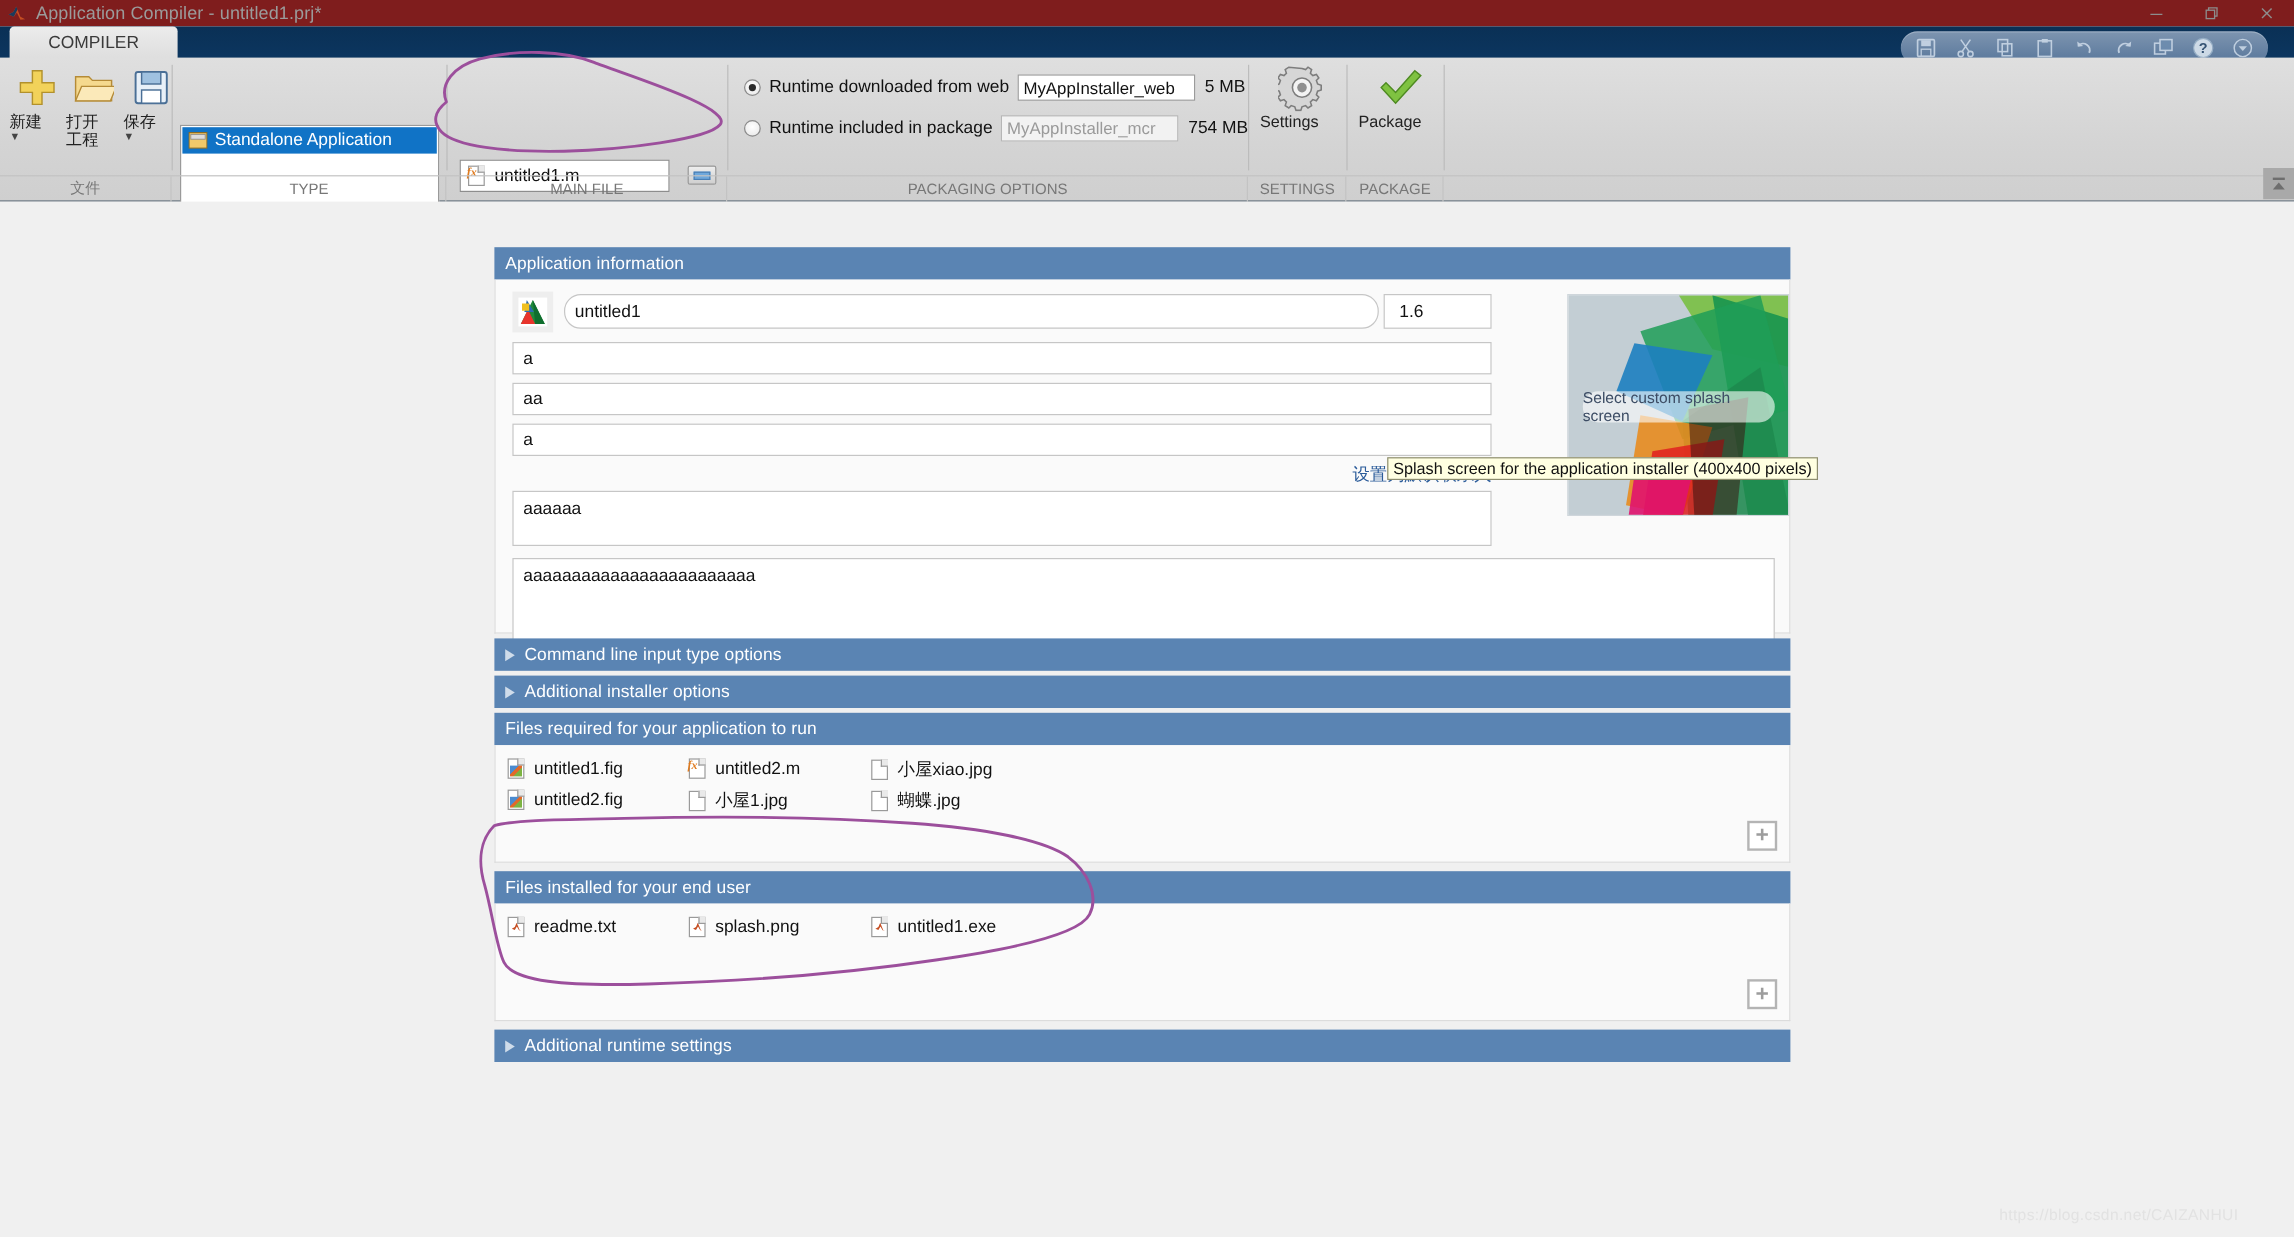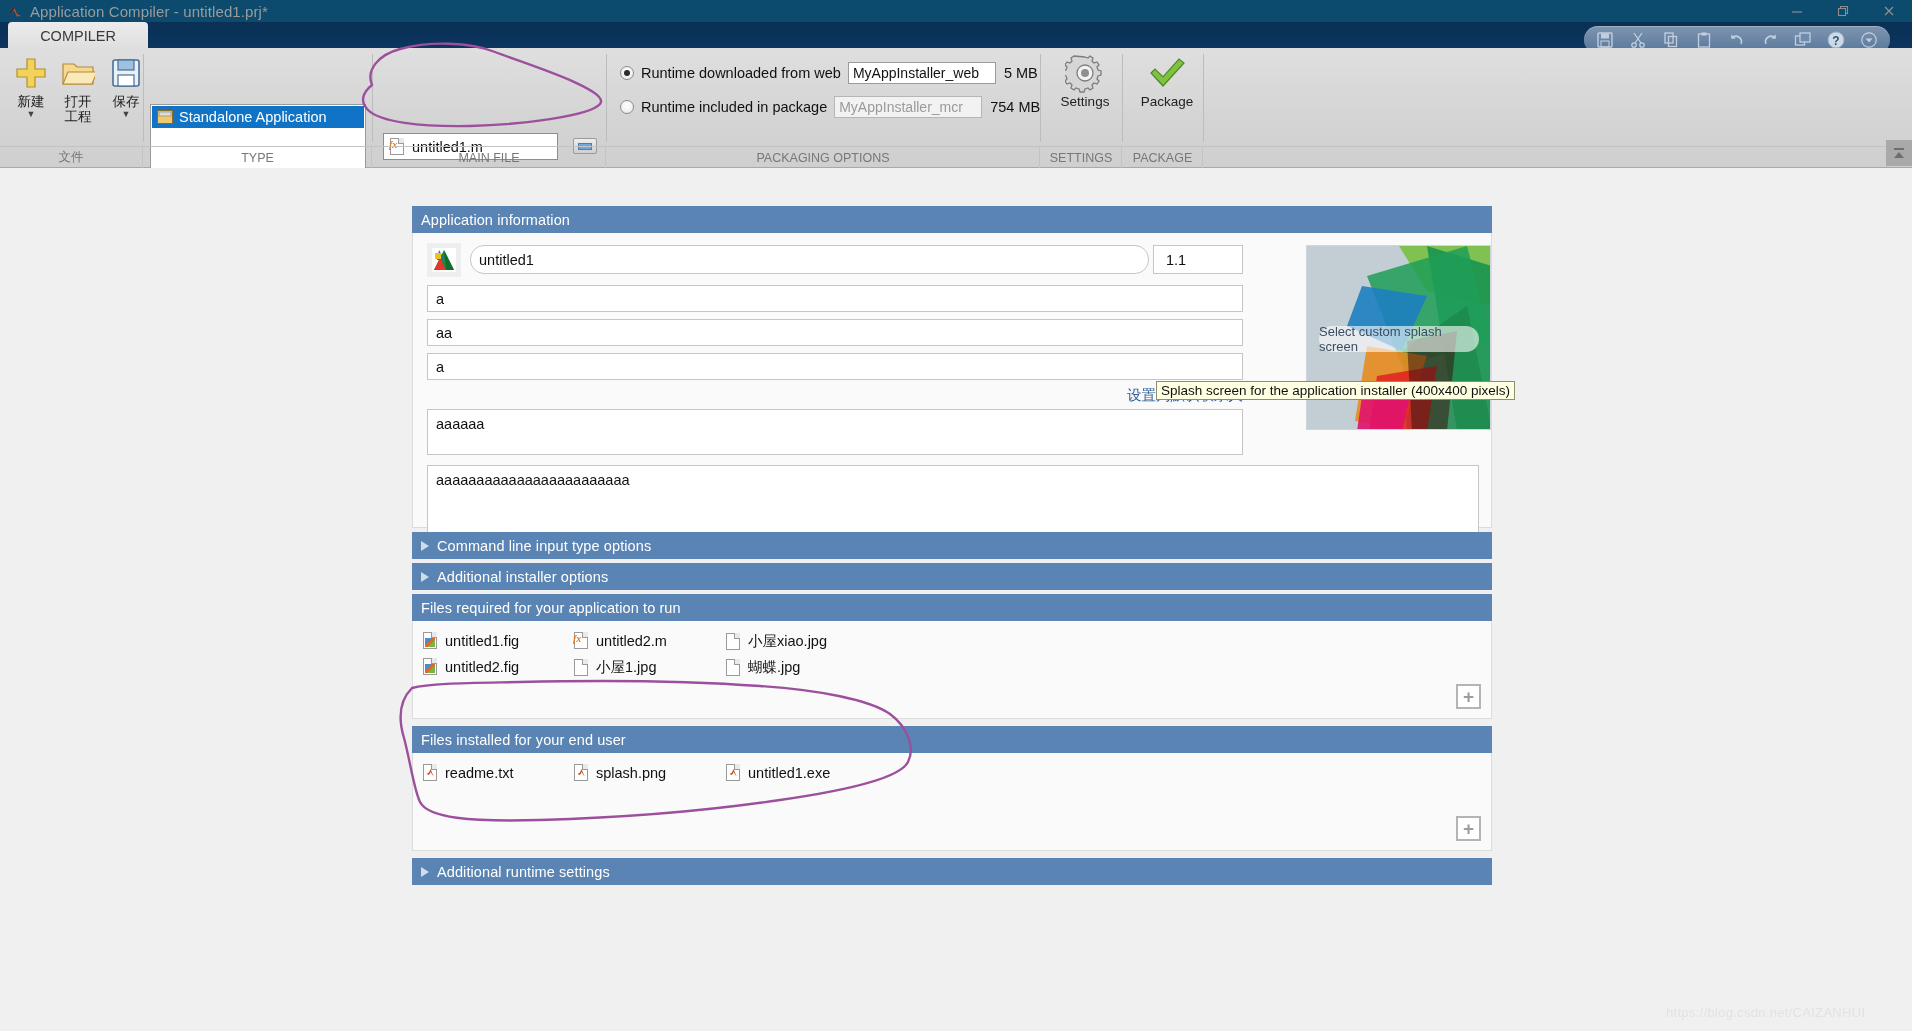--- a/index.html
+++ b/index.html
@@ -9,21 +9,21 @@
     background:#f0f0f0;
     font-family:"Liberation Sans", sans-serif;
     overflow:hidden;
     position:relative;
     -webkit-font-smoothing:antialiased;
   }
 
   
   #titlebar{
     position:absolute; left:0; top:0; width:1912px; height:22px;
-    background:#0c4a6e;
+    background:#7f1d1d;
     display:flex; align-items:center;
   }
   #titlebar .tb-icon{ margin-left:6px; width:16px; height:16px; position:relative;}
   #title-text{
     margin-left:8px; font-size:15px; color:#9b9b9b; letter-spacing:.1px;
     white-space:nowrap;
   }
   .win-btns{ margin-left:auto; display:flex; height:22px; align-items:center; }
   .win-btn{
     width:46px; height:22px; display:flex; align-items:center; justify-content:center;
@@ -66,21 +66,21 @@
   .rib-labelrow{
     position:absolute; left:0; top:98px; width:1912px; height:22px;
     border-top:1px solid #c3c3c3;
   }
   .rib-labelrow .sec{
     position:absolute; top:0; height:21px; display:flex; align-items:center; justify-content:center;
     font-size:12.5px; color:#777; border-right:1px solid #c3c3c3;
   }
 
   .bigbtn{
-    position:absolute; top:4px; width:46px; text-align:center;
+    position:absolute; top:4px; width:46px; 
     font-size:13px; color:#222; cursor:default;
   }
   .bigbtn .glyph{ height:42px; display:flex; align-items:center; justify-content:center; }
   .bigbtn .lbl{ line-height:15px; font-size:13.5px; }
   .caret{ font-size:9px; color:#444; line-height:10px;}
 
   
   #type-list{
     position:absolute; left:150px; top:56px; width:216px; height:83px;
     background:#fff; border:1px solid #9a9a9a;
@@ -455,21 +455,21 @@
           <path d="M13 3 L23 23 L15 23 Z" fill="#0f6e2e"></path>
           <path d="M8 3 L14 13 L6 13 Z" fill="#2b6cb0"></path>
           <path d="M4 6 L10 6 L10 12 L4 12 Z" fill="#f0c020"></path>
         </svg>
       </div>
 
       <div class="fld" id="ai-name">
         <span>untitled1</span>
       </div>
       <div class="fld" id="ai-ver">
-        <span>1.1</span>
+        <span>1.6</span>
       </div>
       <div class="fld" id="ai-author">
         <span>a</span>
       </div>
       <div class="fld" id="ai-email">
         <span>aa</span>
       </div>
       <div class="fld" id="ai-company">
         <span>a</span>
       </div>

